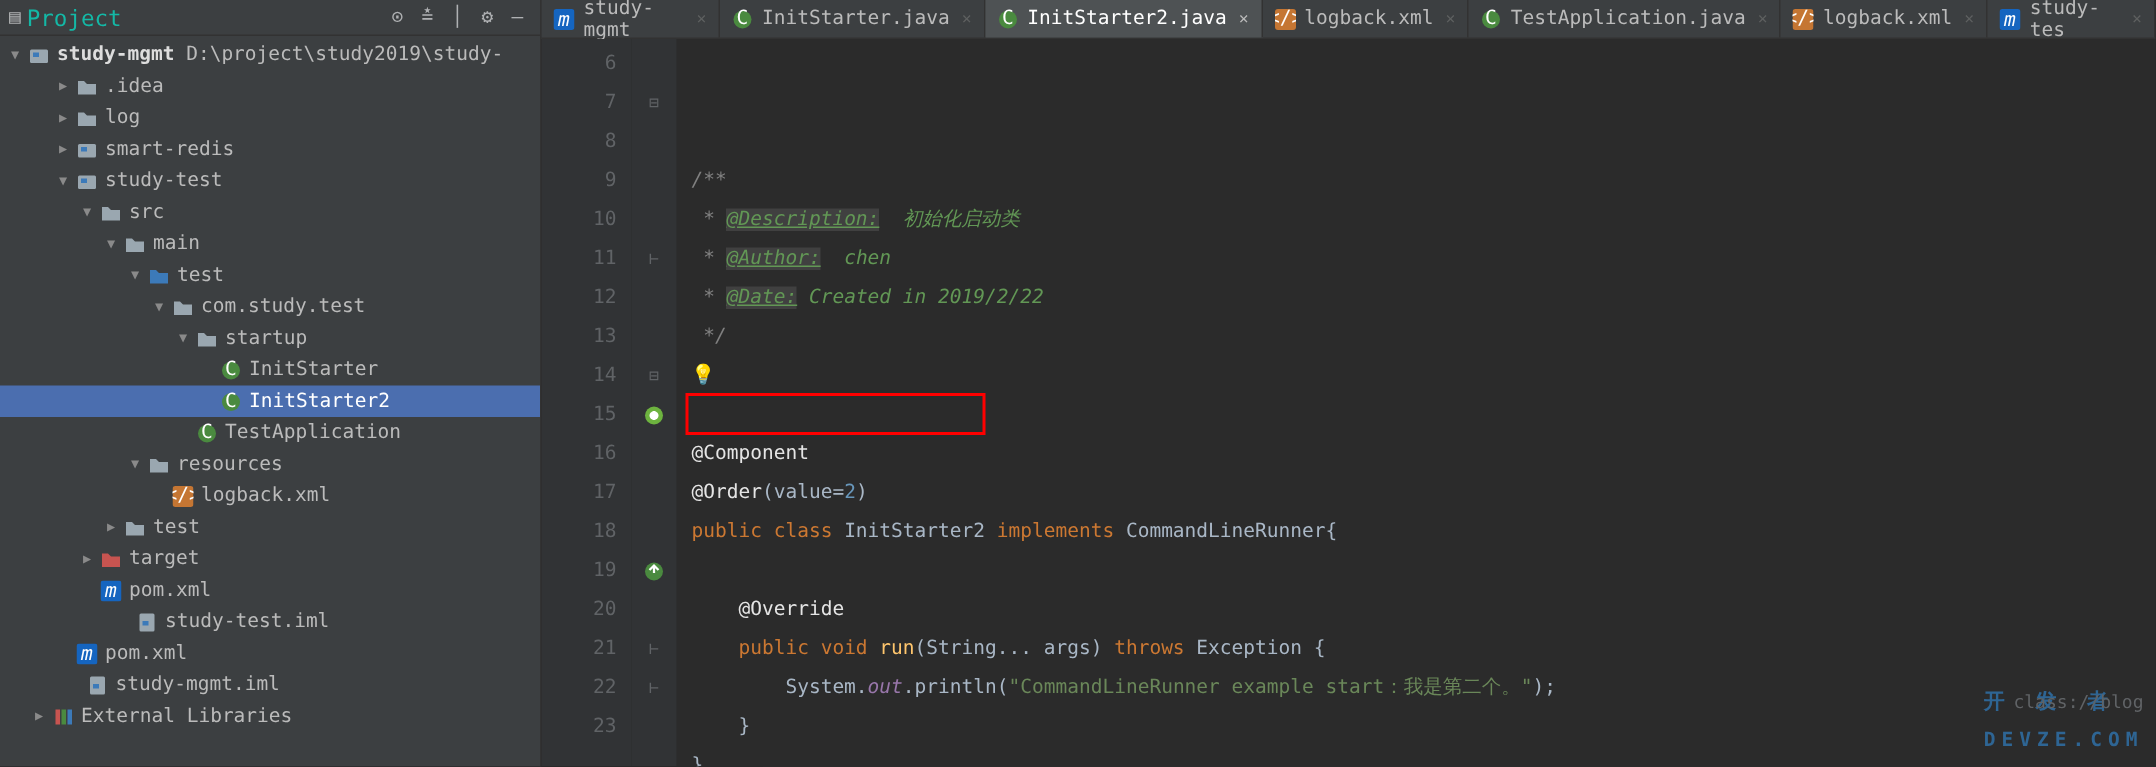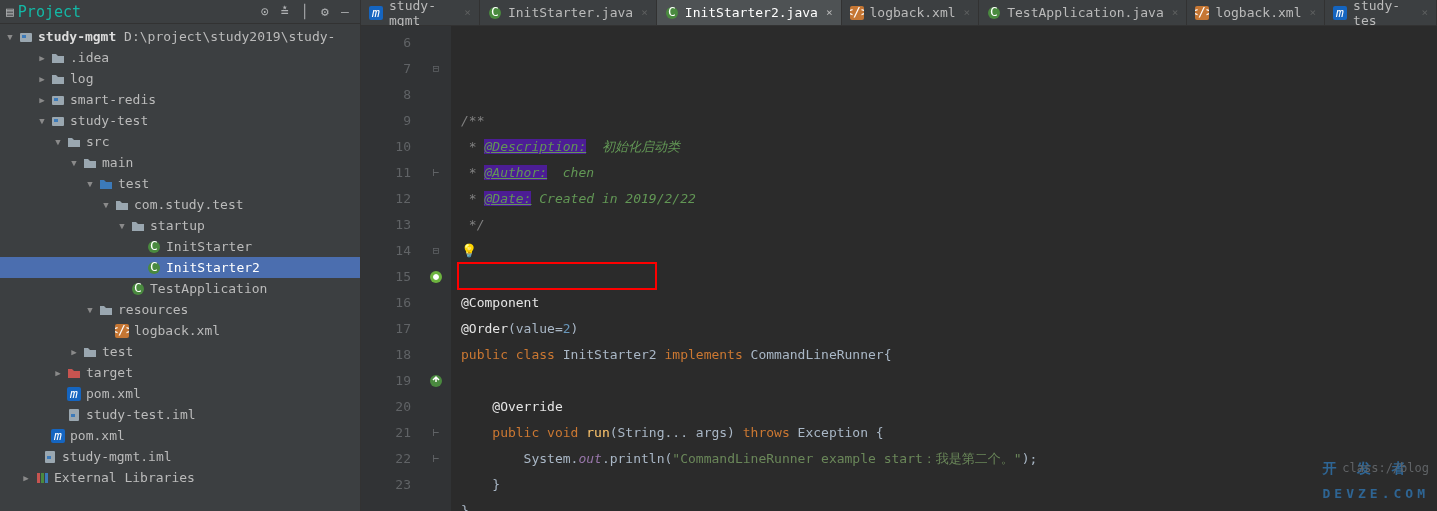--- a/index.html
+++ b/index.html
@@ -25,21 +25,21 @@
 .tab.active{background:#4e5254;color:#fff}
 .tab .close{color:#5e6060;font-size:11px;margin-left:2px}
 .tab.active .close{color:#bbb}
 .tab .ticon{width:14px;height:14px;display:flex;align-items:center;justify-content:center}
 .code-area{flex:1;display:flex;overflow:hidden;position:relative}
 .gutter{width:60px;background:#313335;text-align:right;padding:4px 10px 4px 0;color:#606366;font-family:"JetBrains Mono","Consolas",monospace;font-size:15px;line-height:26px}
 .gut-extra{width:30px;background:#313335;padding:4px 0;line-height:26px;font-size:15px}
 .gut-extra .grow{height:26px;display:flex;align-items:center;justify-content:center}
 .code{flex:1;padding:4px 0 4px 10px;font-family:"JetBrains Mono","Consolas",monospace;font-size:15px;line-height:26px;color:#a9b7c6;white-space:pre;position:relative;font-style:normal}
 .c-comment{color:#808080;font-style:italic}
-.c-doctag{color:#629755;font-style:italic;text-decoration:underline;background:#4c1d95}
+.c-doctag{color:#629755;font-style:italic;text-decoration:underline;background:#404040}
 .c-doctxt{color:#629755;font-style:italic}
 .c-anno{color:#e5e5e5}
 .c-kw{color:#cc7832}
 .c-class{color:#a9b7c6}
 .c-method{color:#ffc66d}
 .c-str{color:#6a8759}
 .c-field{color:#9876aa;font-style:italic}
 .c-num{color:#6897bb}
 .hlbox{position:absolute;border:2px solid #ff0000;pointer-events:none}
 .watermark{position:absolute;right:8px;bottom:4px;color:#2f6ca0;font-size:24px;font-weight:bold;letter-spacing:4px;opacity:.9;font-family:sans-serif}
@@ -225,41 +225,41 @@
         <div class="row" style="padding-left: 52px;">
           <span class="arrow none"></span>
           <span class="ficon">
             <svg width="14" height="14">
               <rect width="14" height="14" rx="2" fill="#1565c0"></rect>
               <text x="7" y="11" text-anchor="middle" fill="#fff" font-size="10" font-style="italic" font-family="serif">m</text>
             </svg>
           </span>
           <span class="label">pom.xml</span>
         </div>
-        <div class="row" style="padding-left: 52px;">
+        <div class="row" style="padding-left: 76px;">
           <span class="arrow none"></span>
           <span class="ficon">
             <svg width="14" height="14">
               <rect x="2" y="1" width="10" height="12" rx="1" fill="#9aa7b0"></rect>
               <rect x="4" y="6" width="4" height="3" fill="#3c7ab9"></rect>
             </svg>
           </span>
           <span class="label">study-test.iml</span>
         </div>
         <div class="row" style="padding-left: 36px;">
           <span class="arrow none"></span>
           <span class="ficon">
             <svg width="14" height="14">
               <rect width="14" height="14" rx="2" fill="#1565c0"></rect>
               <text x="7" y="11" text-anchor="middle" fill="#fff" font-size="10" font-style="italic" font-family="serif">m</text>
             </svg>
           </span>
           <span class="label">pom.xml</span>
         </div>
-        <div class="row" style="padding-left: 28px;">
+        <div class="row" style="padding-left: 17px; margin-left: 26px;">
           <span class="arrow none"></span>
           <span class="ficon">
             <svg width="14" height="14">
               <rect x="2" y="1" width="10" height="12" rx="1" fill="#9aa7b0"></rect>
               <rect x="4" y="6" width="4" height="3" fill="#3c7ab9"></rect>
             </svg>
           </span>
           <span class="label">study-mgmt.iml</span>
         </div>
         <div class="row" style="padding-left: 20px;">

